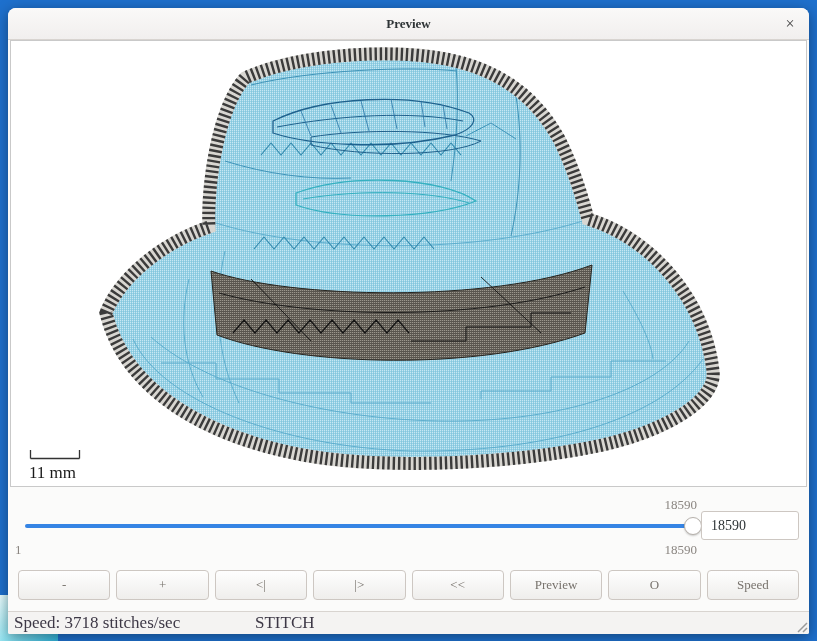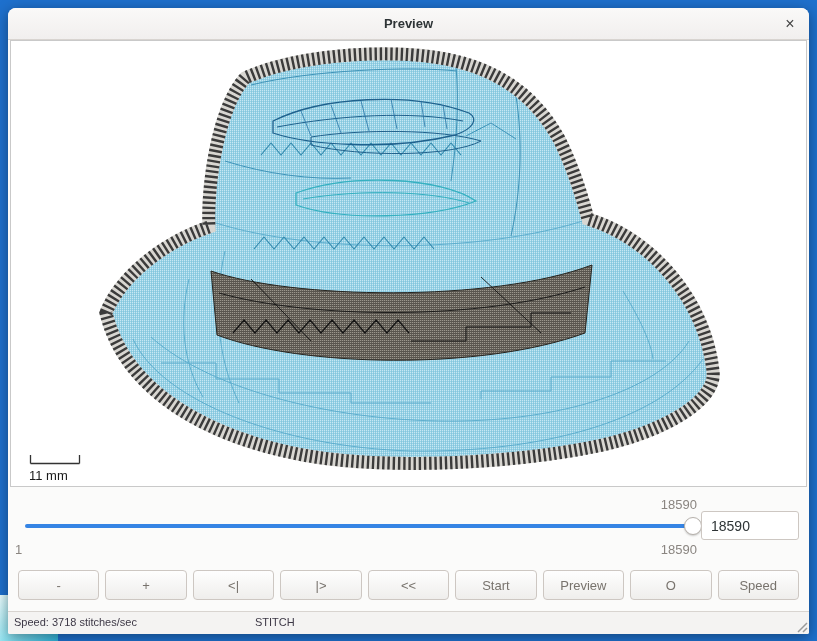--- a/index.html
+++ b/index.html
@@ -4,36 +4,36 @@
 <style>
   html,body{margin:0;padding:0;width:817px;height:641px;overflow:hidden;
     font-family:"Liberation Sans",sans-serif;}
   body{background:var(--desktop,#1e70cd);position:relative;}
 
   .wallpaper-corner{position:absolute;left:0;bottom:0;width:58px;height:46px;
     background:linear-gradient(120deg,#eafcfd 0%,#8fe2f0 35%,#2fb3da 100%);}
 
   .window{position:absolute;left:8px;top:8px;width:801px;height:626px;
     background:#fbfbfa;border-radius:8px 8px 2px 2px;overflow:hidden;
-    box-shadow:0 3px 14px rgba(0,0,0,.4);}
+    box-shadow:0 3px 14px rgba(0,0,0,.4);font-family:Liberation Serif, serif;}
 
   .titlebar{position:absolute;top:0;left:0;right:0;height:31px;
     background:linear-gradient(#faf9f8,#f1efee);border-bottom:1px solid #d8d4d0;
     display:flex;align-items:center;justify-content:center;}
   .title{font-weight:bold;font-size:13px;color:#2e3436;}
   .close{position:absolute;right:6px;top:3px;width:26px;height:26px;border:none;
     background:transparent;font-size:16px;line-height:24px;color:#454545;cursor:pointer;
     border-radius:50%;padding:0;font-family:inherit;}
 
   .canvas{position:absolute;top:32px;left:2px;right:2px;height:447px;
     background:#ffffff;border:1px solid #c9c9c9;box-sizing:border-box;}
   .canvas svg.hat{width:100%;height:100%;display:block;}
 
   .scale-marker{position:absolute;left:18px;bottom:3px;}
-  .scale-text{font-size:13px;color:#1a1a1a;margin-top:-1px;}
+  .scale-text{font-size:17px;color:#1a1a1a;margin-top:-1px;}
 
   .label{position:absolute;font-size:13px;color:#8a8580;}
   .max-top{top:489px;right:112px;}
   .min-bottom{top:534px;left:7px;}
   .max-bottom{top:534px;right:112px;}
 
   .slider{position:absolute;left:17px;top:509px;width:673px;height:18px;}
   .track{position:absolute;left:0;right:0;top:7px;height:4px;
     background:var(--accent,#3584e4);border-radius:2px;}
   .handle{position:absolute;right:-4px;top:0;width:16px;height:16px;background:#fff;
@@ -43,21 +43,21 @@
     border:1px solid #cdc7c2;border-radius:3px;font-size:14px;padding:0 9px;
     color:#2e3436;background:#fff;font-family:inherit;}
 
   .buttons{position:absolute;left:10px;right:10px;top:562px;height:30px;
     display:flex;gap:6px;}
   .buttons button{flex:1;background:linear-gradient(#fefefe,#efeeec);
     border:1px solid #cdc7c2;border-radius:4px;font-size:13px;color:#78736d;
     font-family:inherit;cursor:pointer;padding:0;}
 
   .statusbar{position:absolute;left:0;right:0;bottom:0;height:22px;
-    background:#f4f3f2;border-top:1px solid #d8d4d0;font-size:11px;
+    background:#f4f3f2;border-top:1px solid #d8d4d0;font-size:17px;
     color:#3d3846;line-height:21px;}
   .speed{position:absolute;left:6px;}
   .mode{position:absolute;left:247px;}
   .grip{position:absolute;right:1px;bottom:1px;}
 </style>
 </head>
 <body>
 
 <div class="wallpaper-corner"></div>
 
@@ -151,21 +151,20 @@
 
   <div class="label min-bottom">1</div>
   <div class="label max-bottom">18590</div>
 
   <div class="buttons">
     <button>-</button>
     <button>+</button>
     <button>&lt;|</button>
     <button>|&gt;</button>
     <button>&lt;&lt;</button>
-    <button>Start</button>
     <button>Preview</button>
     <button>O</button>
     <button>Speed</button>
   </div>
 
   <div class="statusbar">
     <span class="speed">Speed: 3718 stitches/sec</span>
     <span class="mode">STITCH</span>
     <svg class="grip" width="15" height="15">
       <path d="M14 5L5 14M14 10L10 14" stroke="#9a9a9a" stroke-width="1.5" fill="none"></path>

